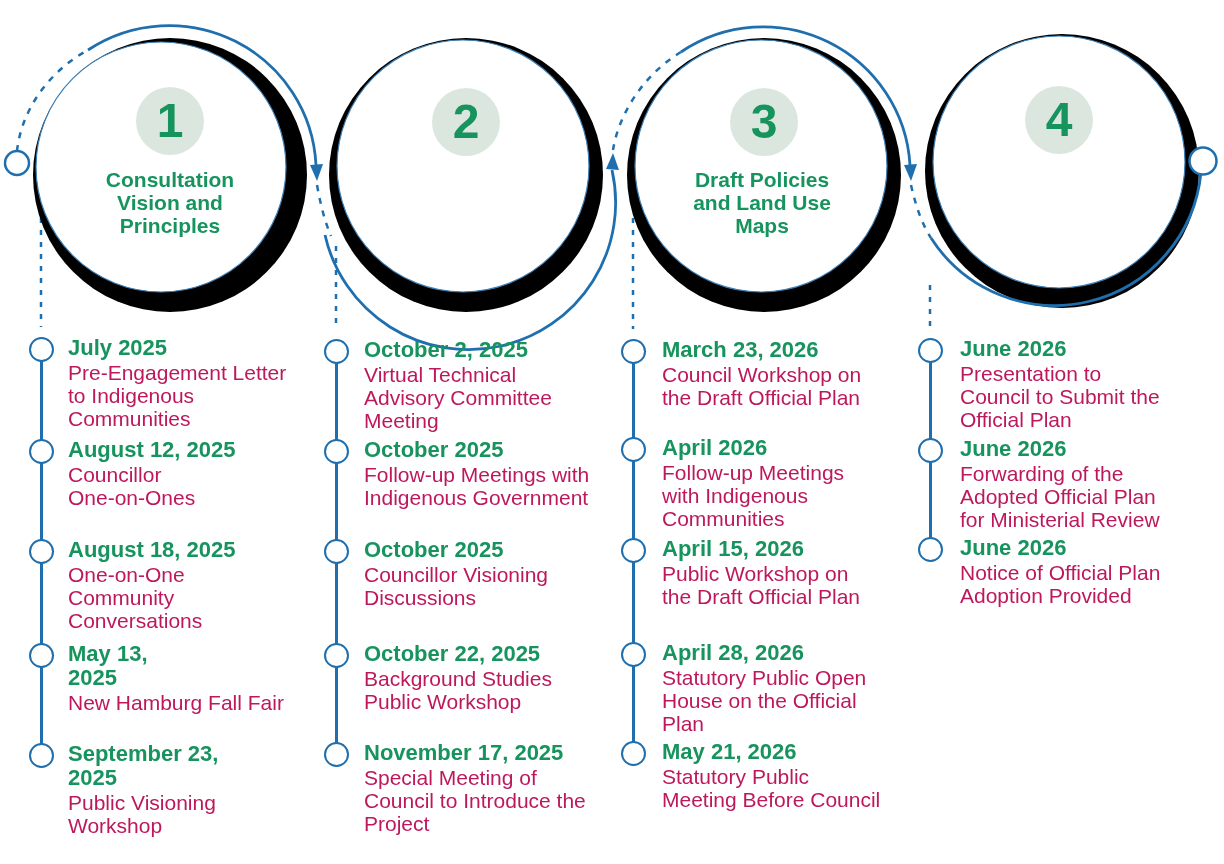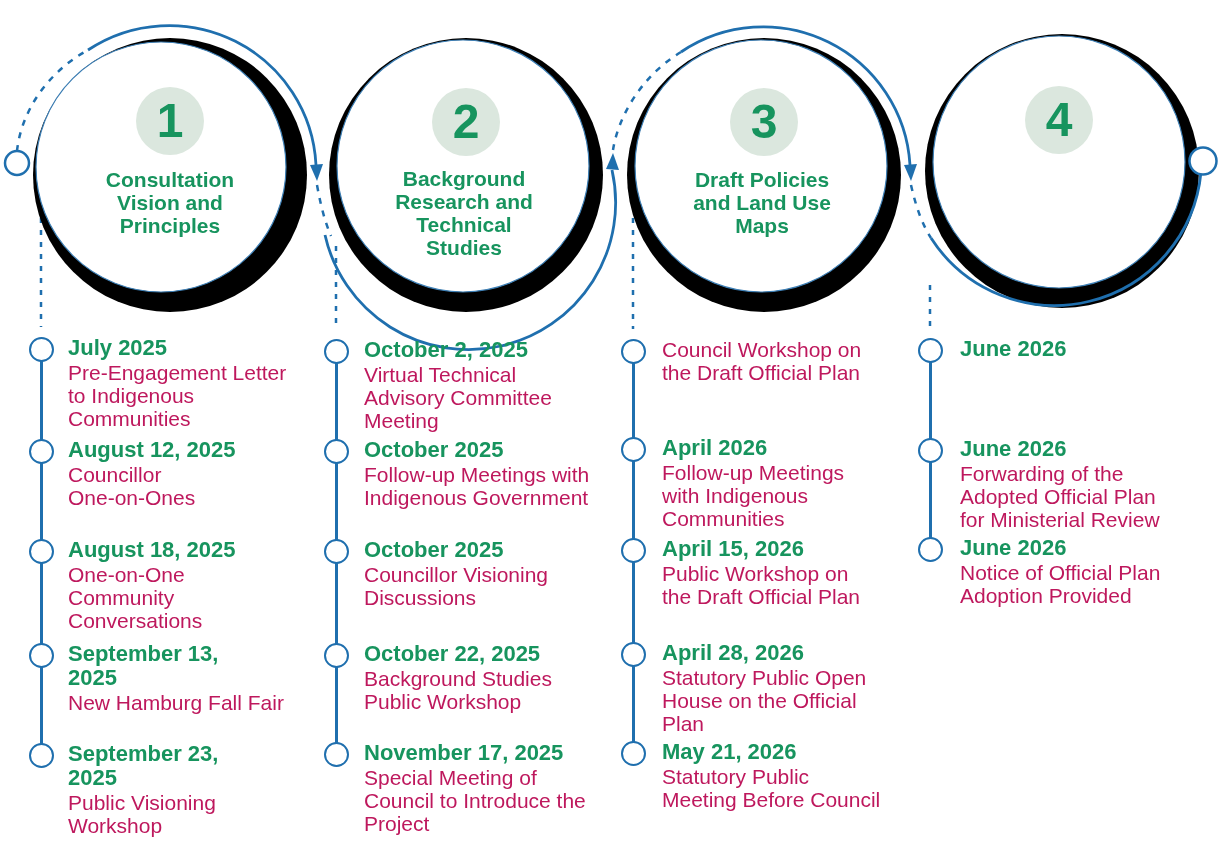--- a/index.html
+++ b/index.html
@@ -77,24 +77,20 @@
     <circle cx="17" cy="163" r="12" fill="#fff" stroke="#1F6FAE" stroke-width="2.5"></circle>
     <circle cx="1203" cy="161" r="13.5" fill="#fff" stroke="#1F6FAE" stroke-width="2.5"></circle>
   </svg>
 
   <div class="num-badge" style="left:136px;top:87px;">1</div>
   <div class="phase-title" style="left:50px;top:168px;">Consultation
 Vision and
 Principles</div>
 
   <div class="num-badge" style="left:432px;top:88px;">2</div>
-  <div class="phase-title" style="left:344px;top:167px;">Background
-Research and
-Technical
-Studies</div>
 
   <div class="num-badge" style="left:730px;top:88px;">3</div>
   <div class="phase-title" style="left:642px;top:168px;">Draft Policies
 and Land Use
 Maps</div>
 
   <div class="num-badge" style="left:1025px;top:86px;">4</div>
 
   <div class="col" id="col-0">
       <div class="col-line" style="left: 39.5px; top: 341px; height: 406px;"></div>
@@ -113,21 +109,21 @@
       </div>
       <div class="bullet" style="left: 28.5px; top: 530.5px;"></div>
       <div class="milestone" style="left: 68px; top: 530px;">
         <div class="m-date">August 18, 2025</div>
         <div class="m-desc">One-on-One
 Community
 Conversations</div>
       </div>
       <div class="bullet" style="left: 28.5px; top: 634.5px;"></div>
       <div class="milestone" style="left: 68px; top: 634px;">
-        <div class="m-date">September 13,
+        <div class="m-date">May 13,
 2025</div>
         <div class="m-desc">New Hamburg Fall Fair</div>
       </div>
       <div class="bullet" style="left: 28.5px; top: 734.5px;"></div>
       <div class="milestone" style="left: 68px; top: 734px;">
         <div class="m-date">September 23,
 2025</div>
         <div class="m-desc">Public Visioning
 Workshop</div>
       </div>
@@ -164,20 +160,21 @@
         <div class="m-date">November 17, 2025</div>
         <div class="m-desc">Special Meeting of
 Council to Introduce the
 Project</div>
       </div>
     </div>
   <div class="col" id="col-2">
       <div class="col-line" style="left: 631.5px; top: 343px; height: 402px;"></div>
       <div class="bullet" style="left: 620.5px; top: 330.5px;"></div>
       <div class="milestone" style="left: 662px; top: 330px;">
+        <div class="m-date">March 23, 2026</div>
         <div class="m-desc">Council Workshop on
 the Draft Official Plan</div>
       </div>
       <div class="bullet" style="left: 620.5px; top: 428.5px;"></div>
       <div class="milestone" style="left: 662px; top: 428px;">
         <div class="m-date">April 2026</div>
         <div class="m-desc">Follow-up Meetings
 with Indigenous
 Communities</div>
       </div>
@@ -199,20 +196,23 @@
         <div class="m-date">May 21, 2026</div>
         <div class="m-desc">Statutory Public
 Meeting Before Council</div>
       </div>
     </div>
   <div class="col" id="col-3">
       <div class="col-line" style="left: 928.5px; top: 342px; height: 199px;"></div>
       <div class="bullet" style="left: 917.5px; top: 329.5px;"></div>
       <div class="milestone" style="left: 960px; top: 329px;">
         <div class="m-date">June 2026</div>
+        <div class="m-desc">Presentation to
+Council to Submit the
+Official Plan</div>
       </div>
       <div class="bullet" style="left: 917.5px; top: 429.5px;"></div>
       <div class="milestone" style="left: 960px; top: 429px;">
         <div class="m-date">June 2026</div>
         <div class="m-desc">Forwarding of the
 Adopted Official Plan
 for Ministerial Review</div>
       </div>
       <div class="bullet" style="left: 917.5px; top: 528.5px;"></div>
       <div class="milestone" style="left: 960px; top: 528px;">

